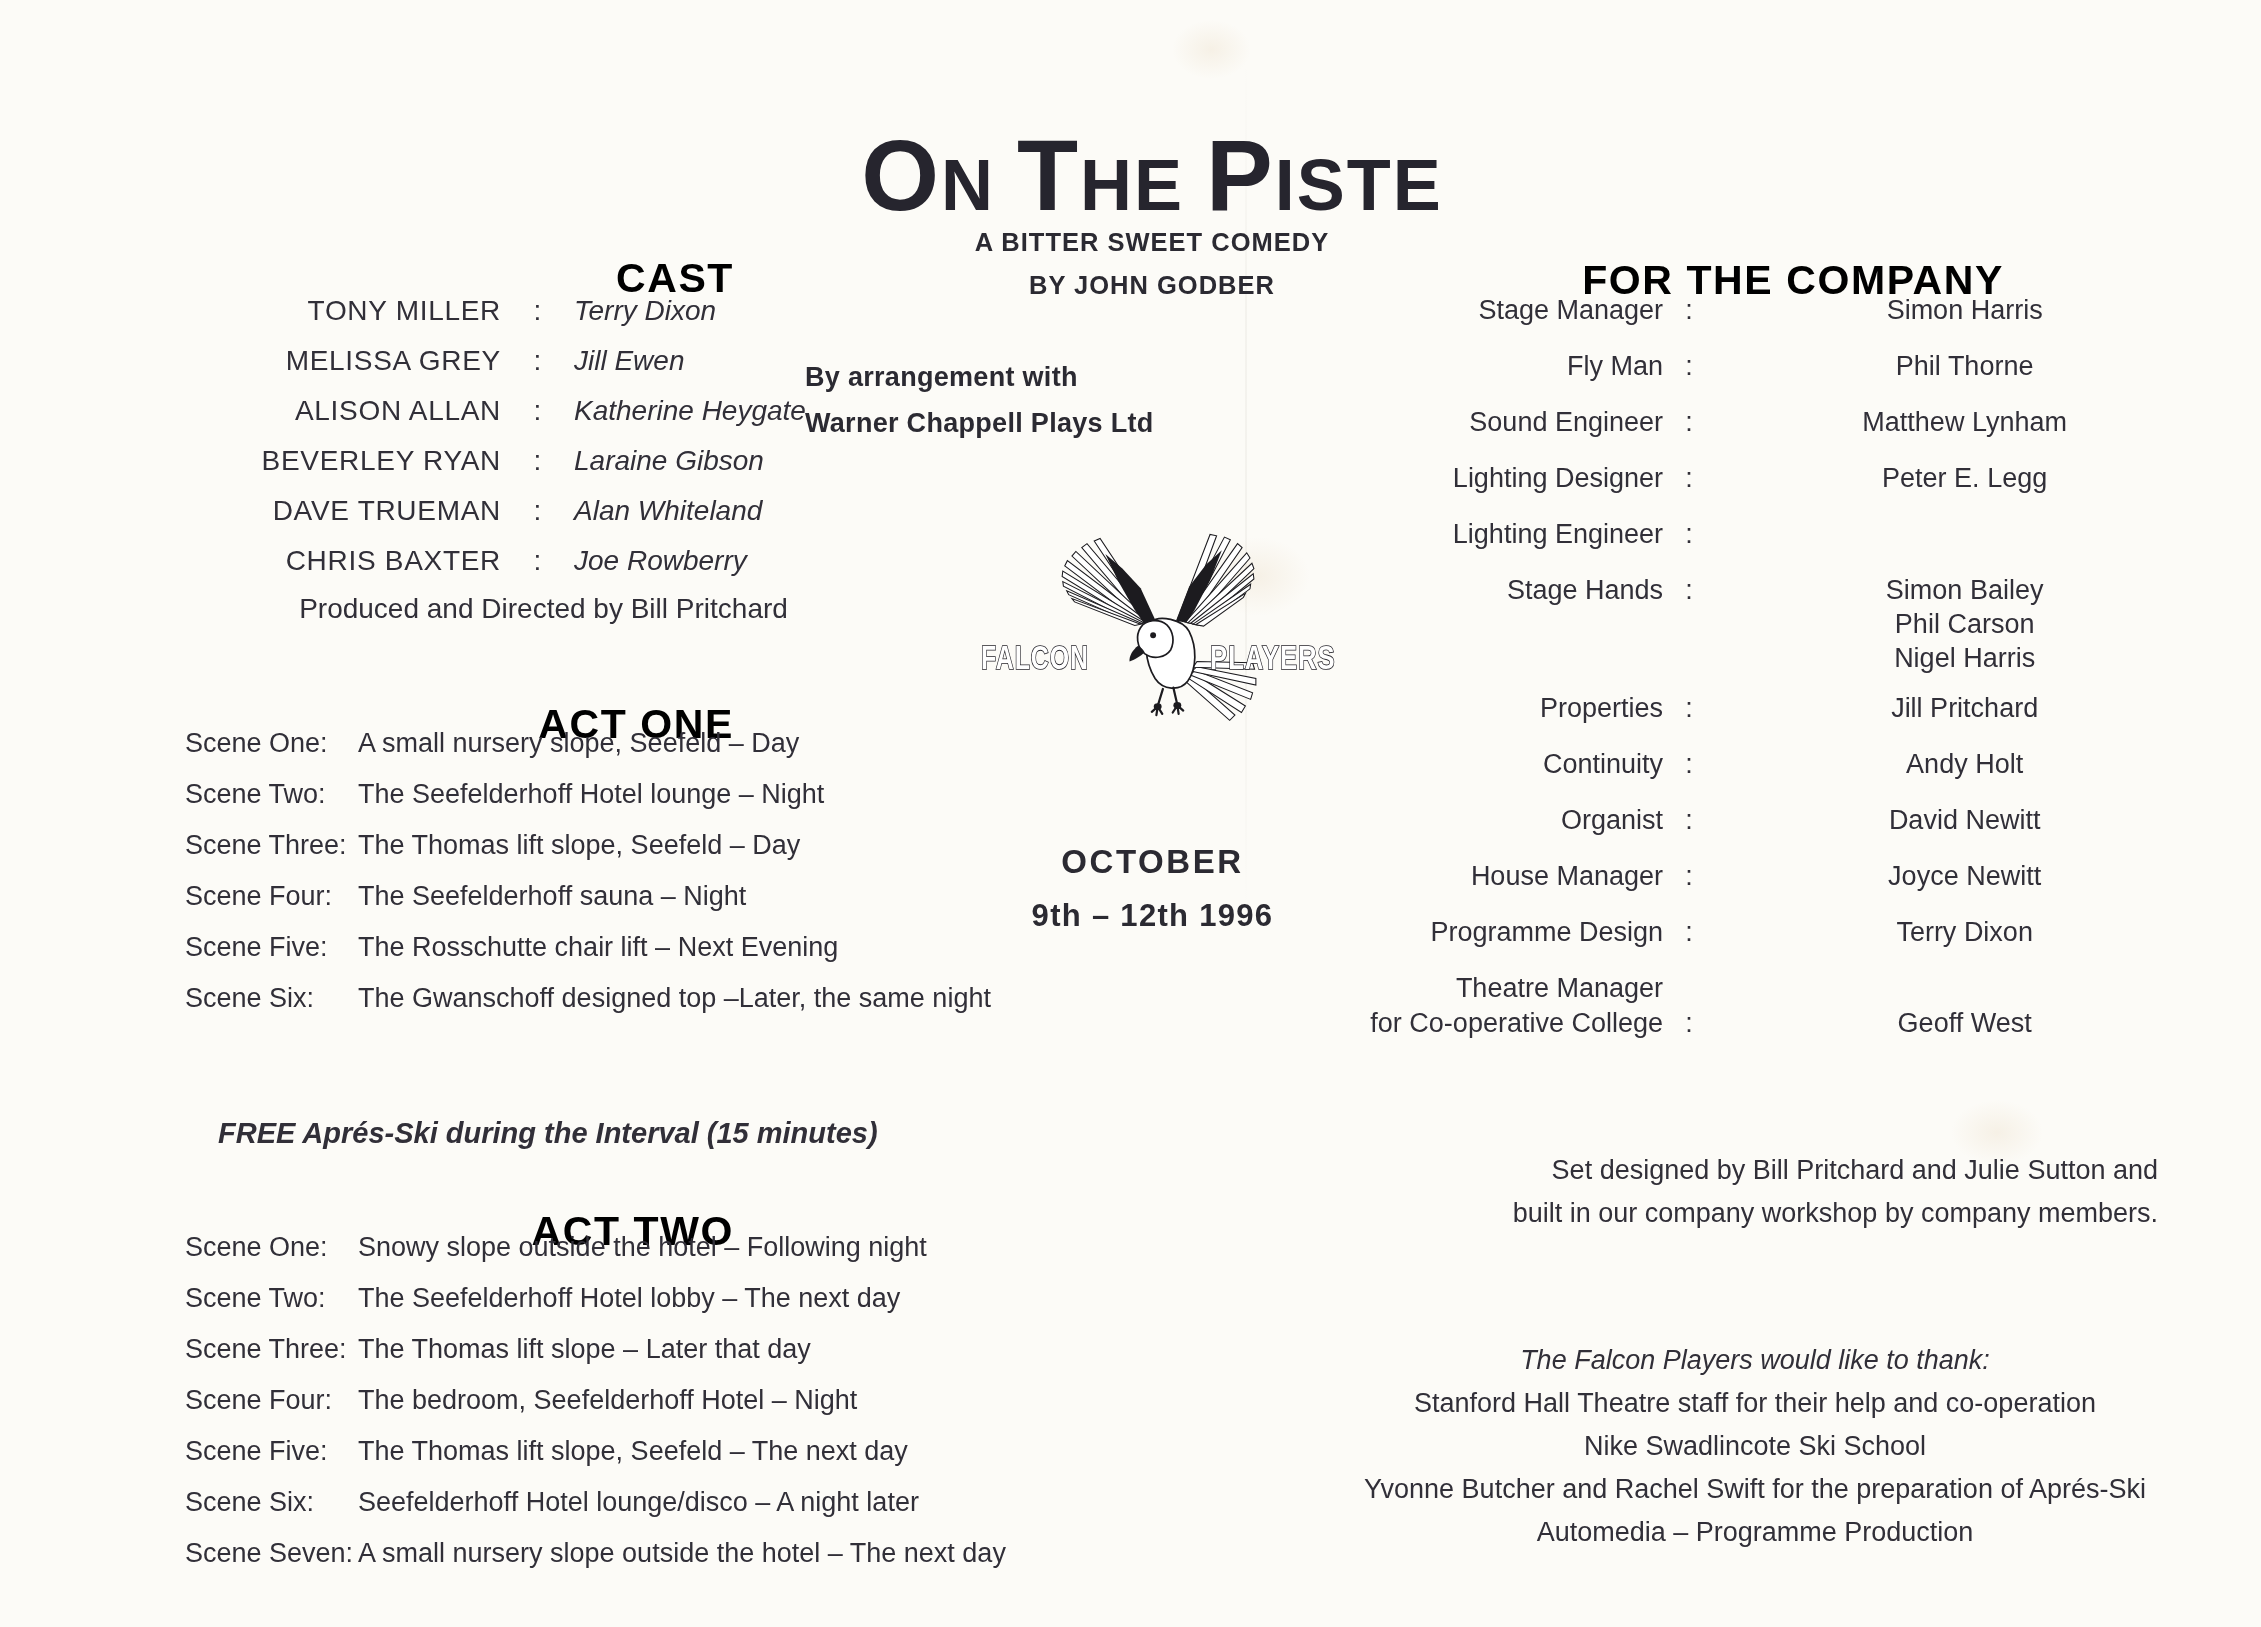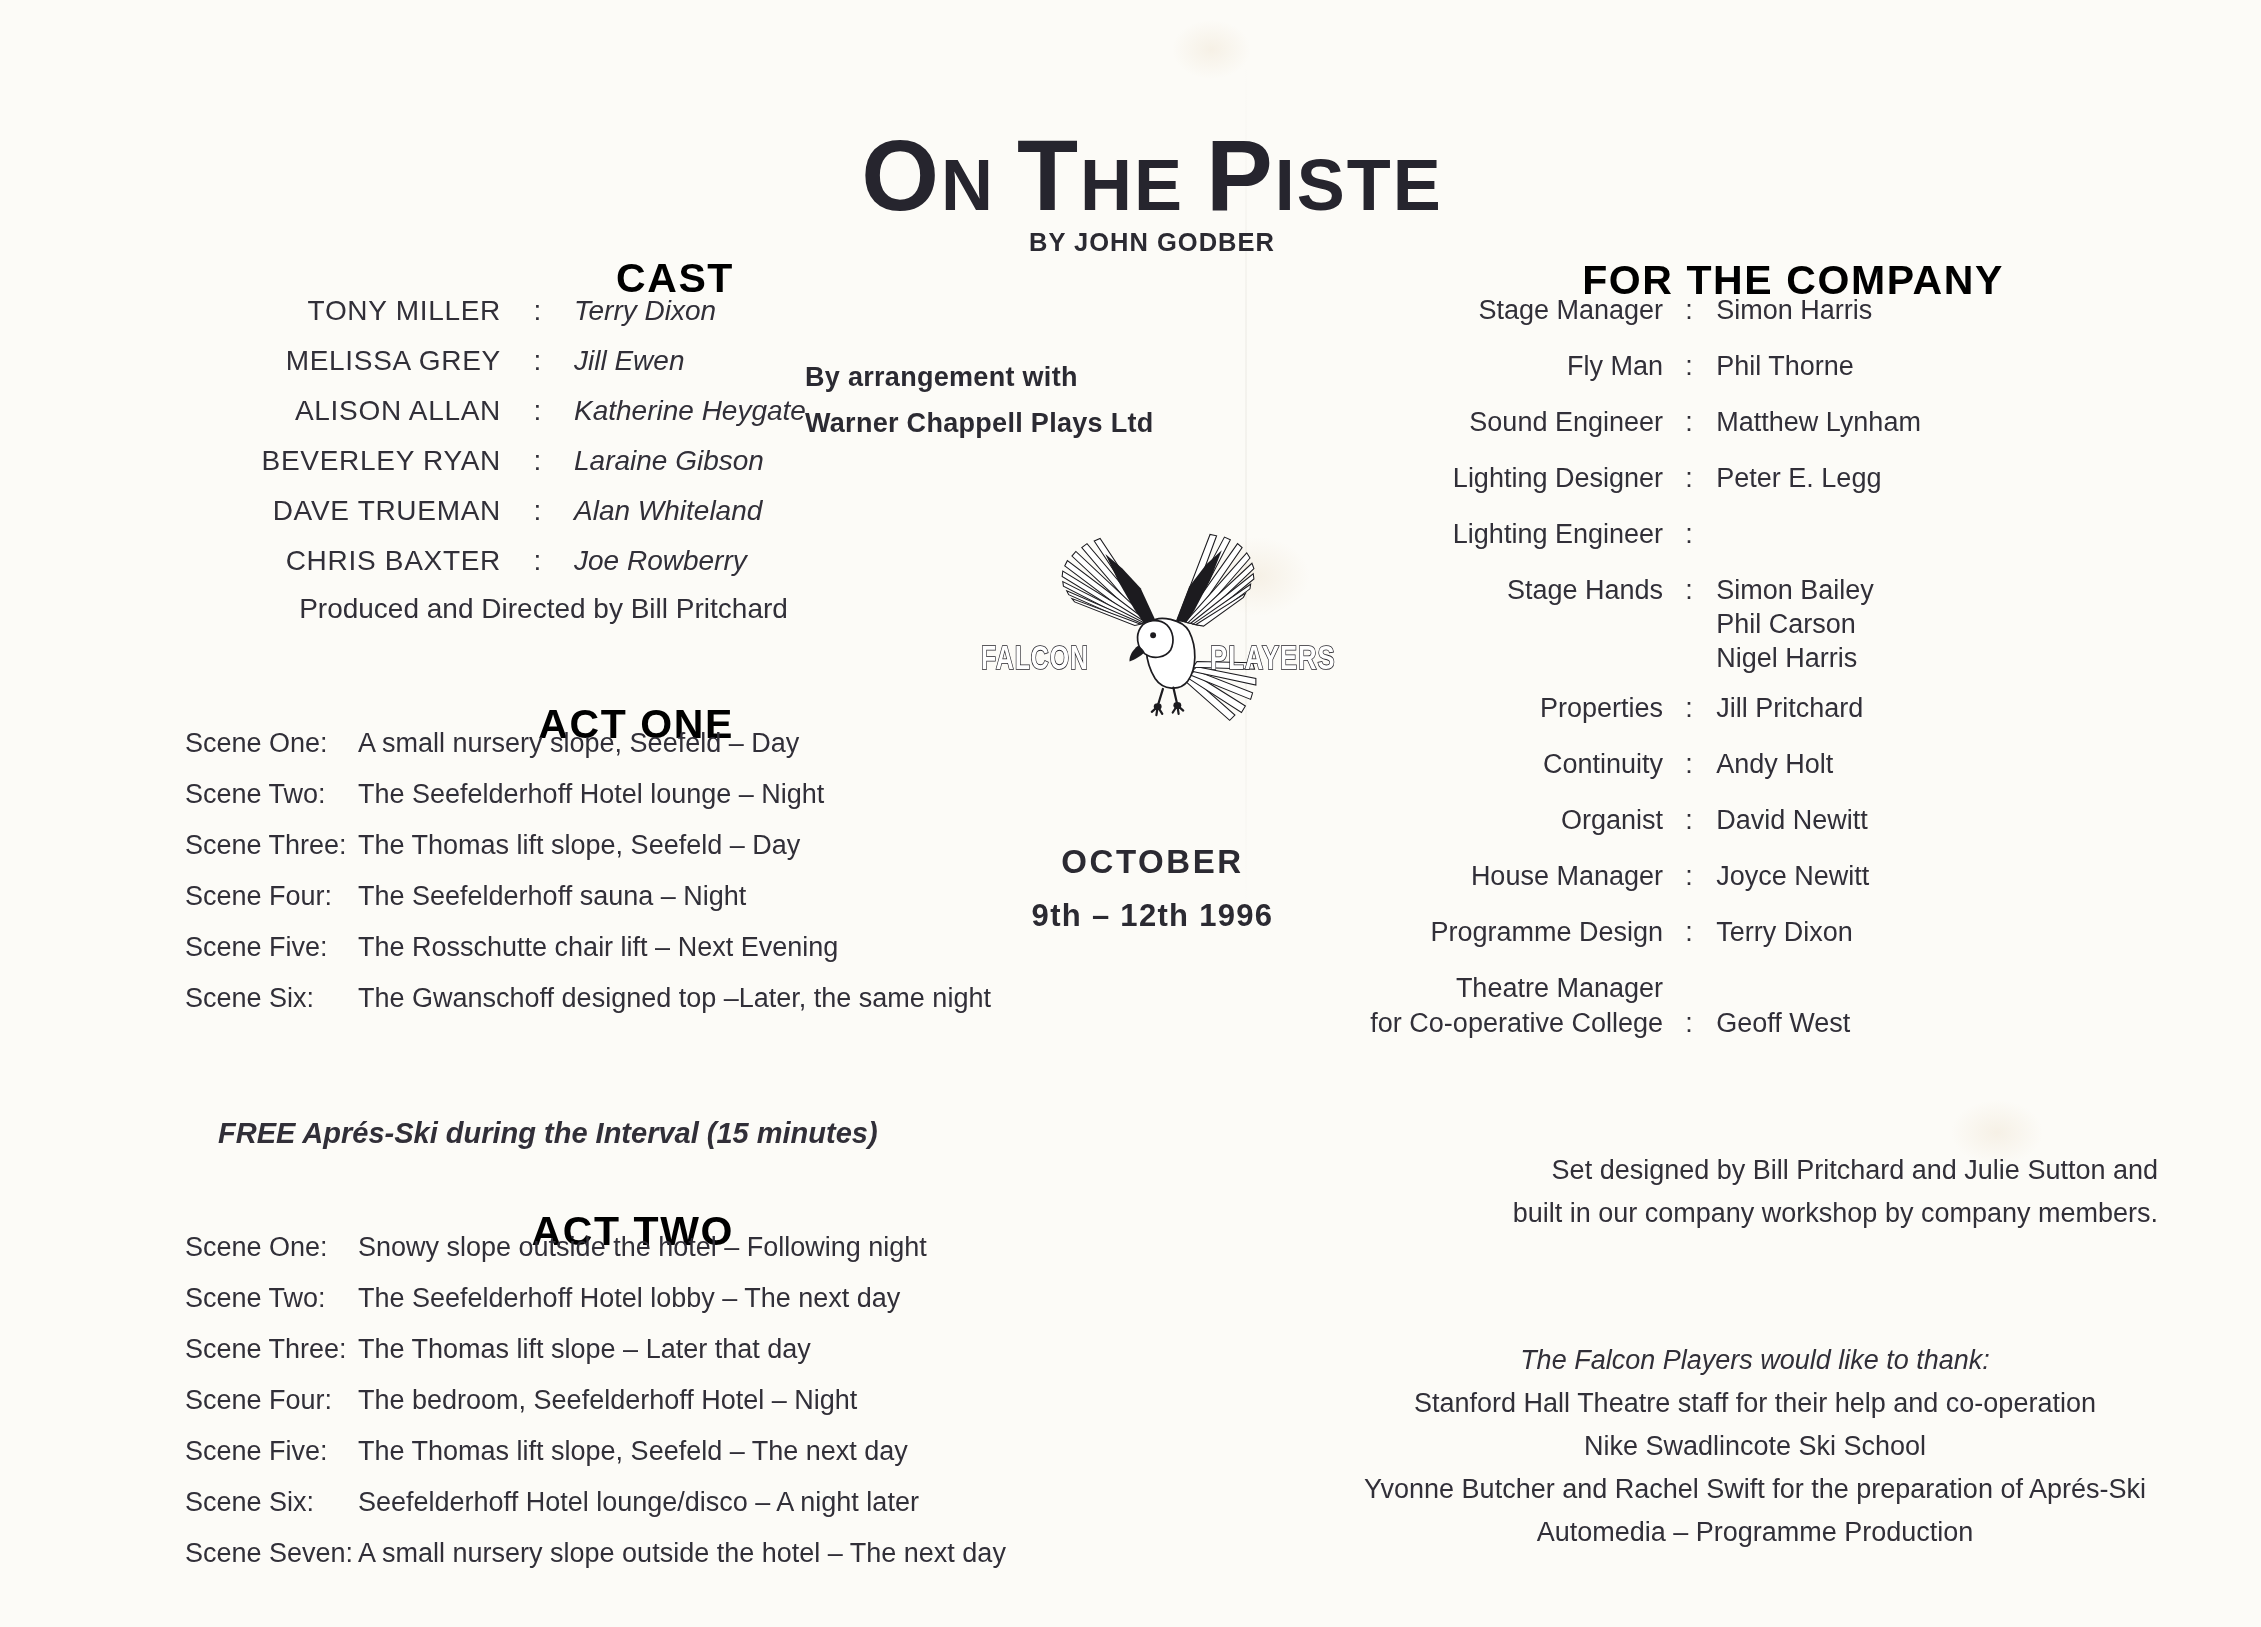--- a/index.html
+++ b/index.html
@@ -42,21 +42,21 @@
   .scene-rows{width:917px;}
   .scene-row{display:flex;height:51px;align-items:center;font-size:27px;}
   .scene-row .slabel{width:173px;}
   .scene-row .sdesc{flex:1;white-space:nowrap;}
   .interval{left:218px;top:1117px;font-size:29px;font-weight:bold;font-style:italic;white-space:nowrap;}
   
   .credit-rows{left:1362px;top:293px;width:851px;}
   .credit-row{display:flex;align-items:flex-start;height:56px;font-size:27px;line-height:35px;}
   .credit-row .role{width:301px;text-align:right;white-space:nowrap;}
   .credit-row .colon{width:52px;text-align:center;}
-  .credit-row .names{flex:1;padding-left:1.3px;white-space:nowrap;}
+  .credit-row .names{flex:1;padding-left:1.3px;white-space:nowrap;text-align:center;}
   .credit-row.stage-hands{height:118px;}
   .credit-row .nm{line-height:34px;}
   .credit-row.theatre-manager{height:auto;}
   .credit-row.theatre-manager .colon,
   .credit-row.theatre-manager .names{align-self:flex-end;}
   .set-note{left:1346px;top:1149px;width:812px;text-align:right;font-size:27px;line-height:43px;}
   .thanks{left:1303px;top:1339px;width:904px;text-align:center;font-size:27px;line-height:43px;}
   .thanks .thead{font-style:italic;}
   
   .logo-svg{position:absolute;left:969px;top:524px;}
@@ -73,20 +73,21 @@
 <div class="page">
 
   <div class="stain" style="left:1172px;top:19.6px;width:79px;height:59px;"></div>
   <div class="stain" style="left:1205px;top:537px;width:105px;height:79px;"></div>
   <div class="stain" style="left:1951px;top:1100px;width:92px;height:65px;"></div>
   <div class="fold-line"></div>
 
   <header>
     <h1 class="abs title"><span class="tword"><span class="tcap">O</span><span class="trest">N</span></span><span class="tword"><span class="tcap">T</span><span class="trest">HE</span></span><span class="tword"><span class="tcap">P</span><span class="trest">ISTE</span></span></h1>
     <div class="abs subtitle">
+      <div>A BITTER SWEET COMEDY</div>
       <div>BY JOHN GODBER</div>
     </div>
     <div class="abs arrangement">
       <div>By arrangement with</div>
       <div>Warner Chappell Plays Ltd</div>
     </div>
   </header>
 
   <svg class="logo-svg" width="380" height="216" viewBox="0 0 580 330">
     <g>

